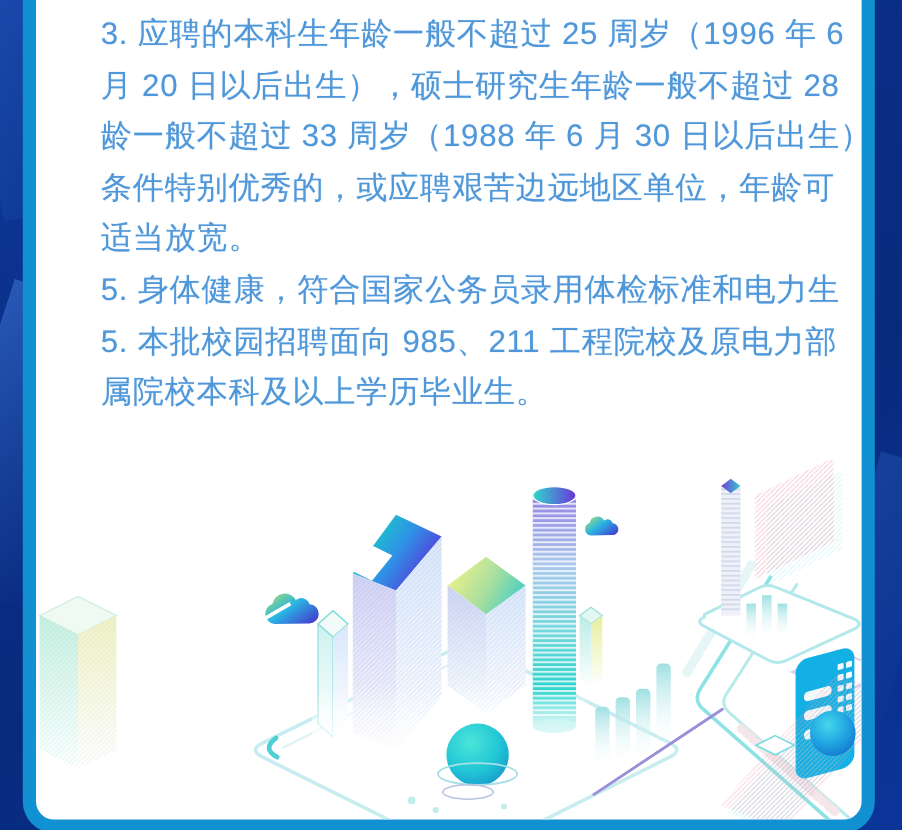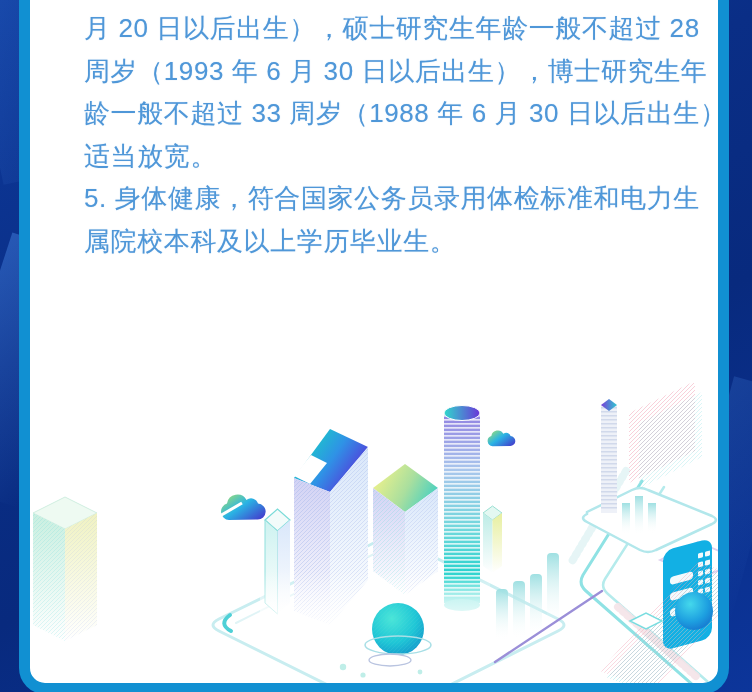--- a/index.html
+++ b/index.html
@@ -17,25 +17,27 @@
 </head>
 <body>
 
 <div class="page">
   <div class="bg-streak streak-1"></div>
   <div class="bg-streak streak-2"></div>
   <div class="bg-streak streak-3"></div>
 
   <div class="card">
     <div class="text-block">
+        <div class="line">3. 应聘的本科生年龄一般不超过 25 周岁（1996 年 6</div>
         <div class="line">月 20 日以后出生），硕士研究生年龄一般不超过 28</div>
-        <div class="line">周岁（1993 年 6 月 30 日以后出生），博士研究生年</div>
         <div class="line">龄一般不超过 33 周岁（1988 年 6 月 30 日以后出生），</div>
+        <div class="line">条件特别优秀的，或应聘艰苦边远地区单位，年龄可</div>
         <div class="line">适当放宽。</div>
         <div class="line">5. 身体健康，符合国家公务员录用体检标准和电力生</div>
+        <div class="line">5. 本批校园招聘面向 985、211 工程院校及原电力部</div>
         <div class="line">属院校本科及以上学历毕业生。</div>
       </div>
 
     <svg class="illustration" viewBox="0 0 688 300" xmlns="http://www.w3.org/2000/svg">
       <defs>
         <pattern id="pBlue" width="4" height="4" patternUnits="userSpaceOnUse">
           <path d="M0 4 L4 0" stroke="#9fb4ea" stroke-width="0.8"></path>
         </pattern>
         <pattern id="pTealF" width="4" height="4" patternUnits="userSpaceOnUse">
           <path d="M0 4 L4 0" stroke="#63d6da" stroke-width="0.8"></path>

